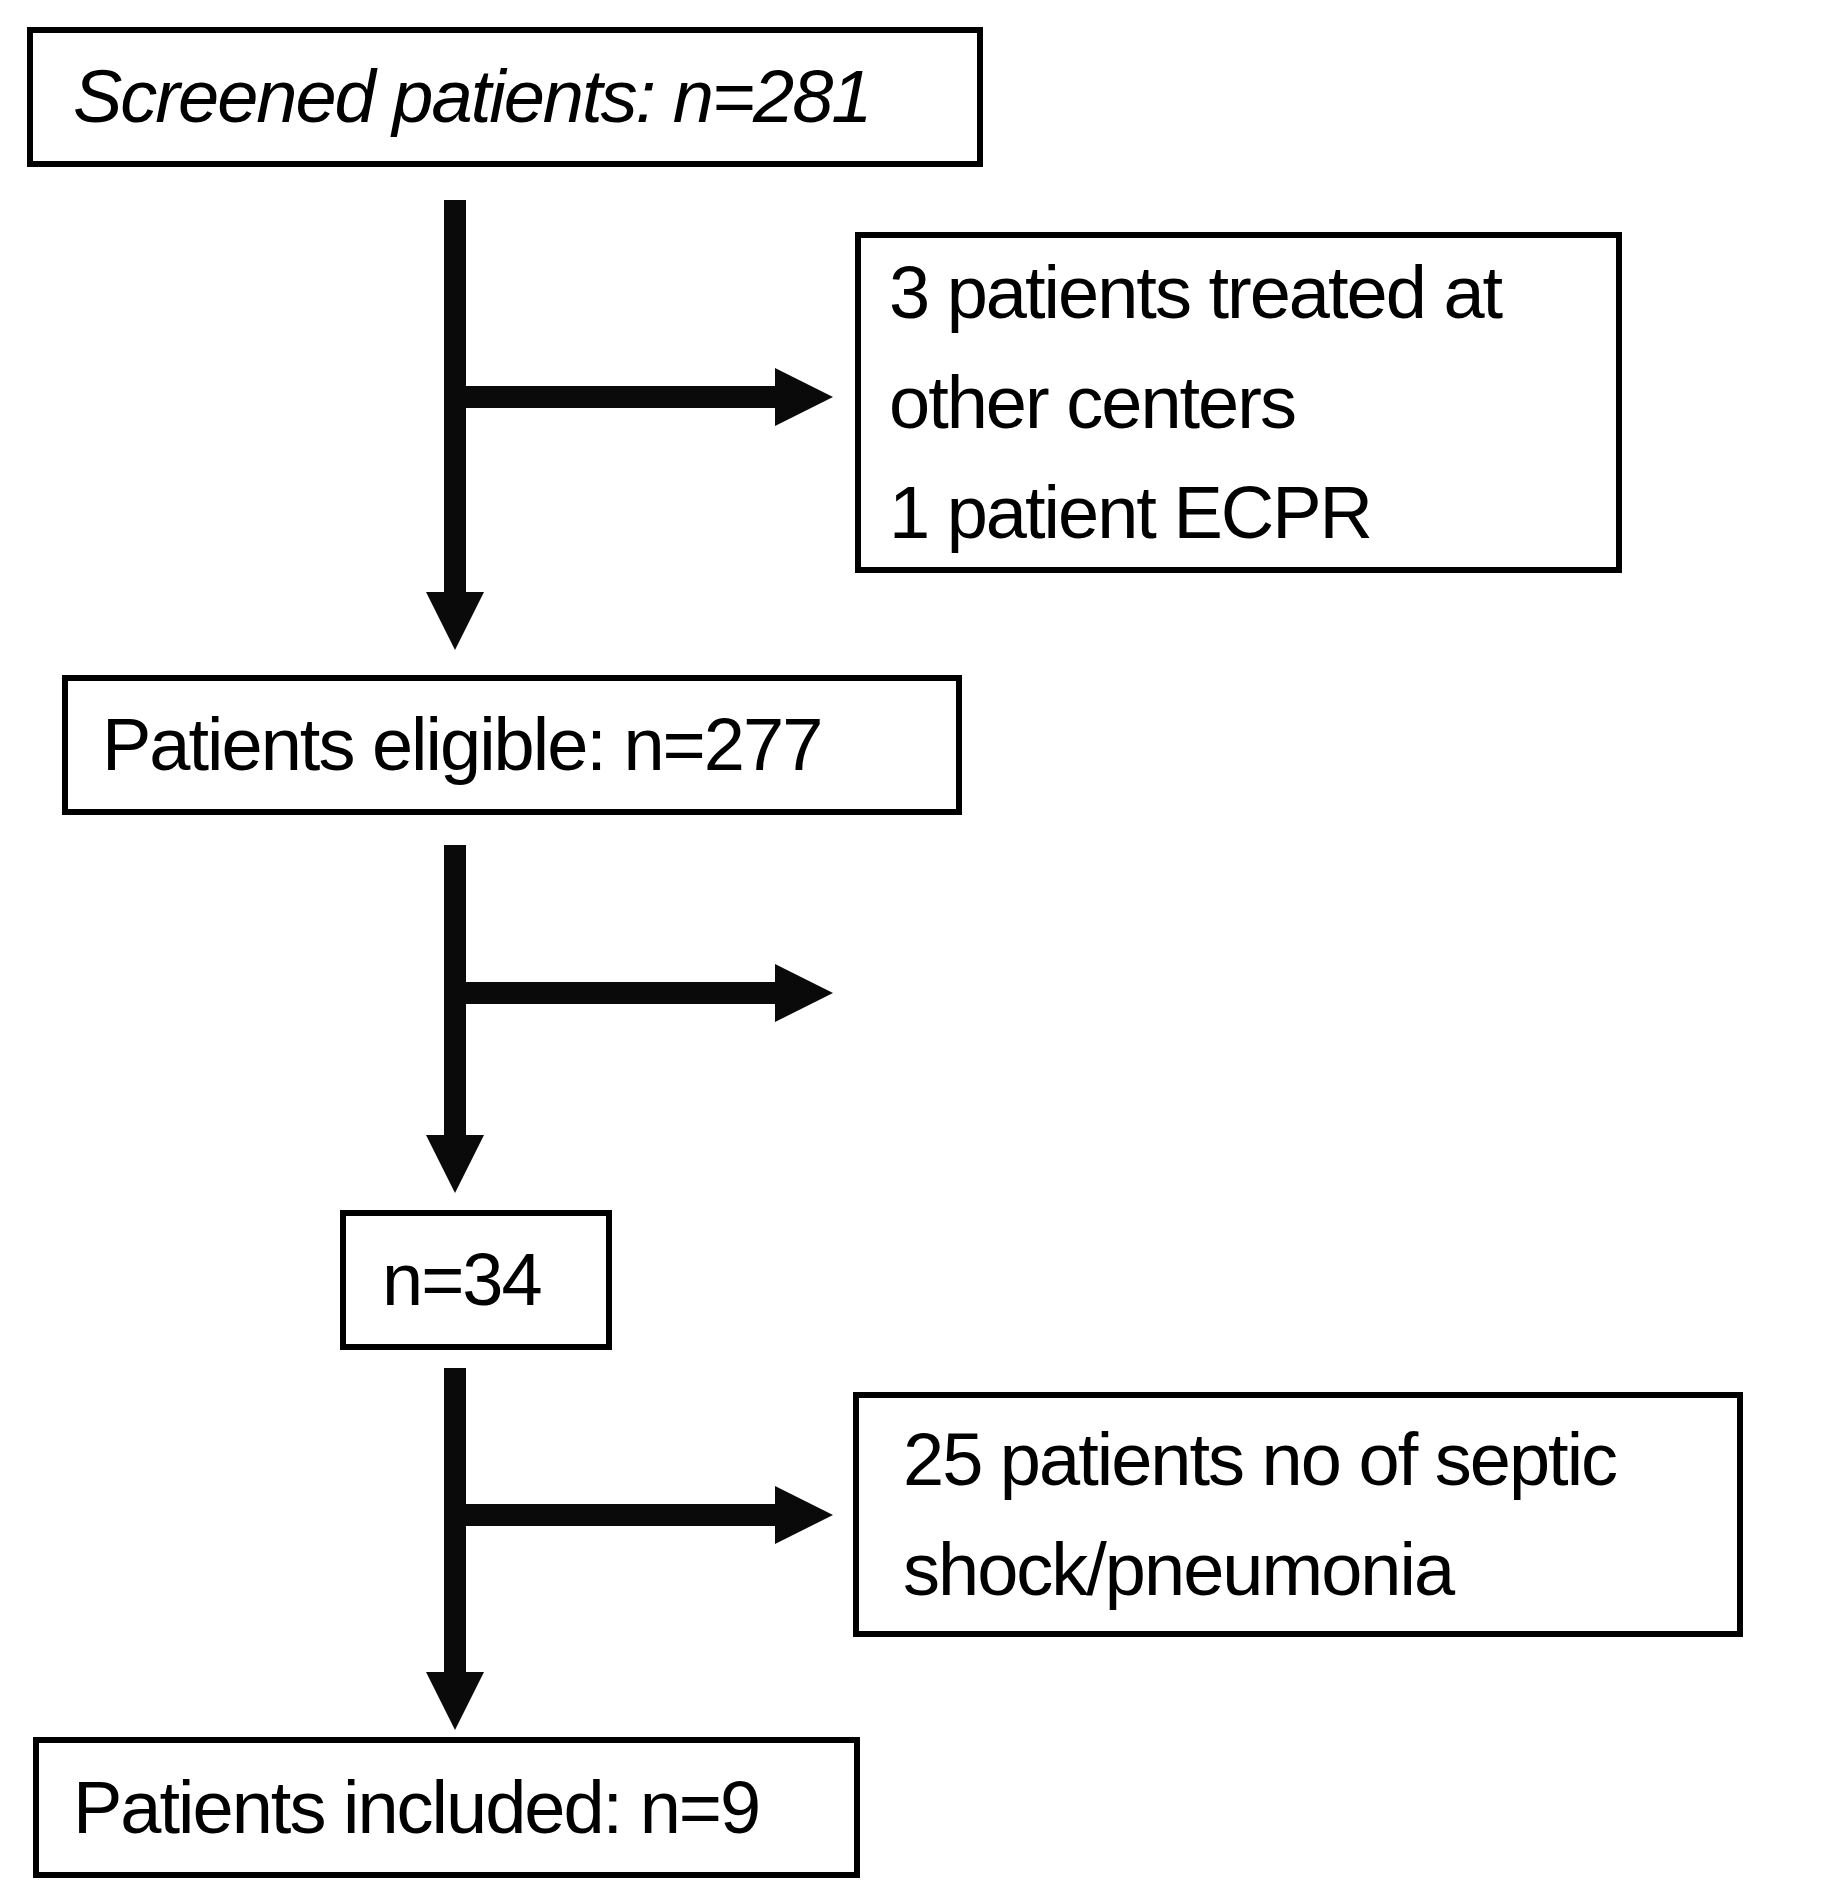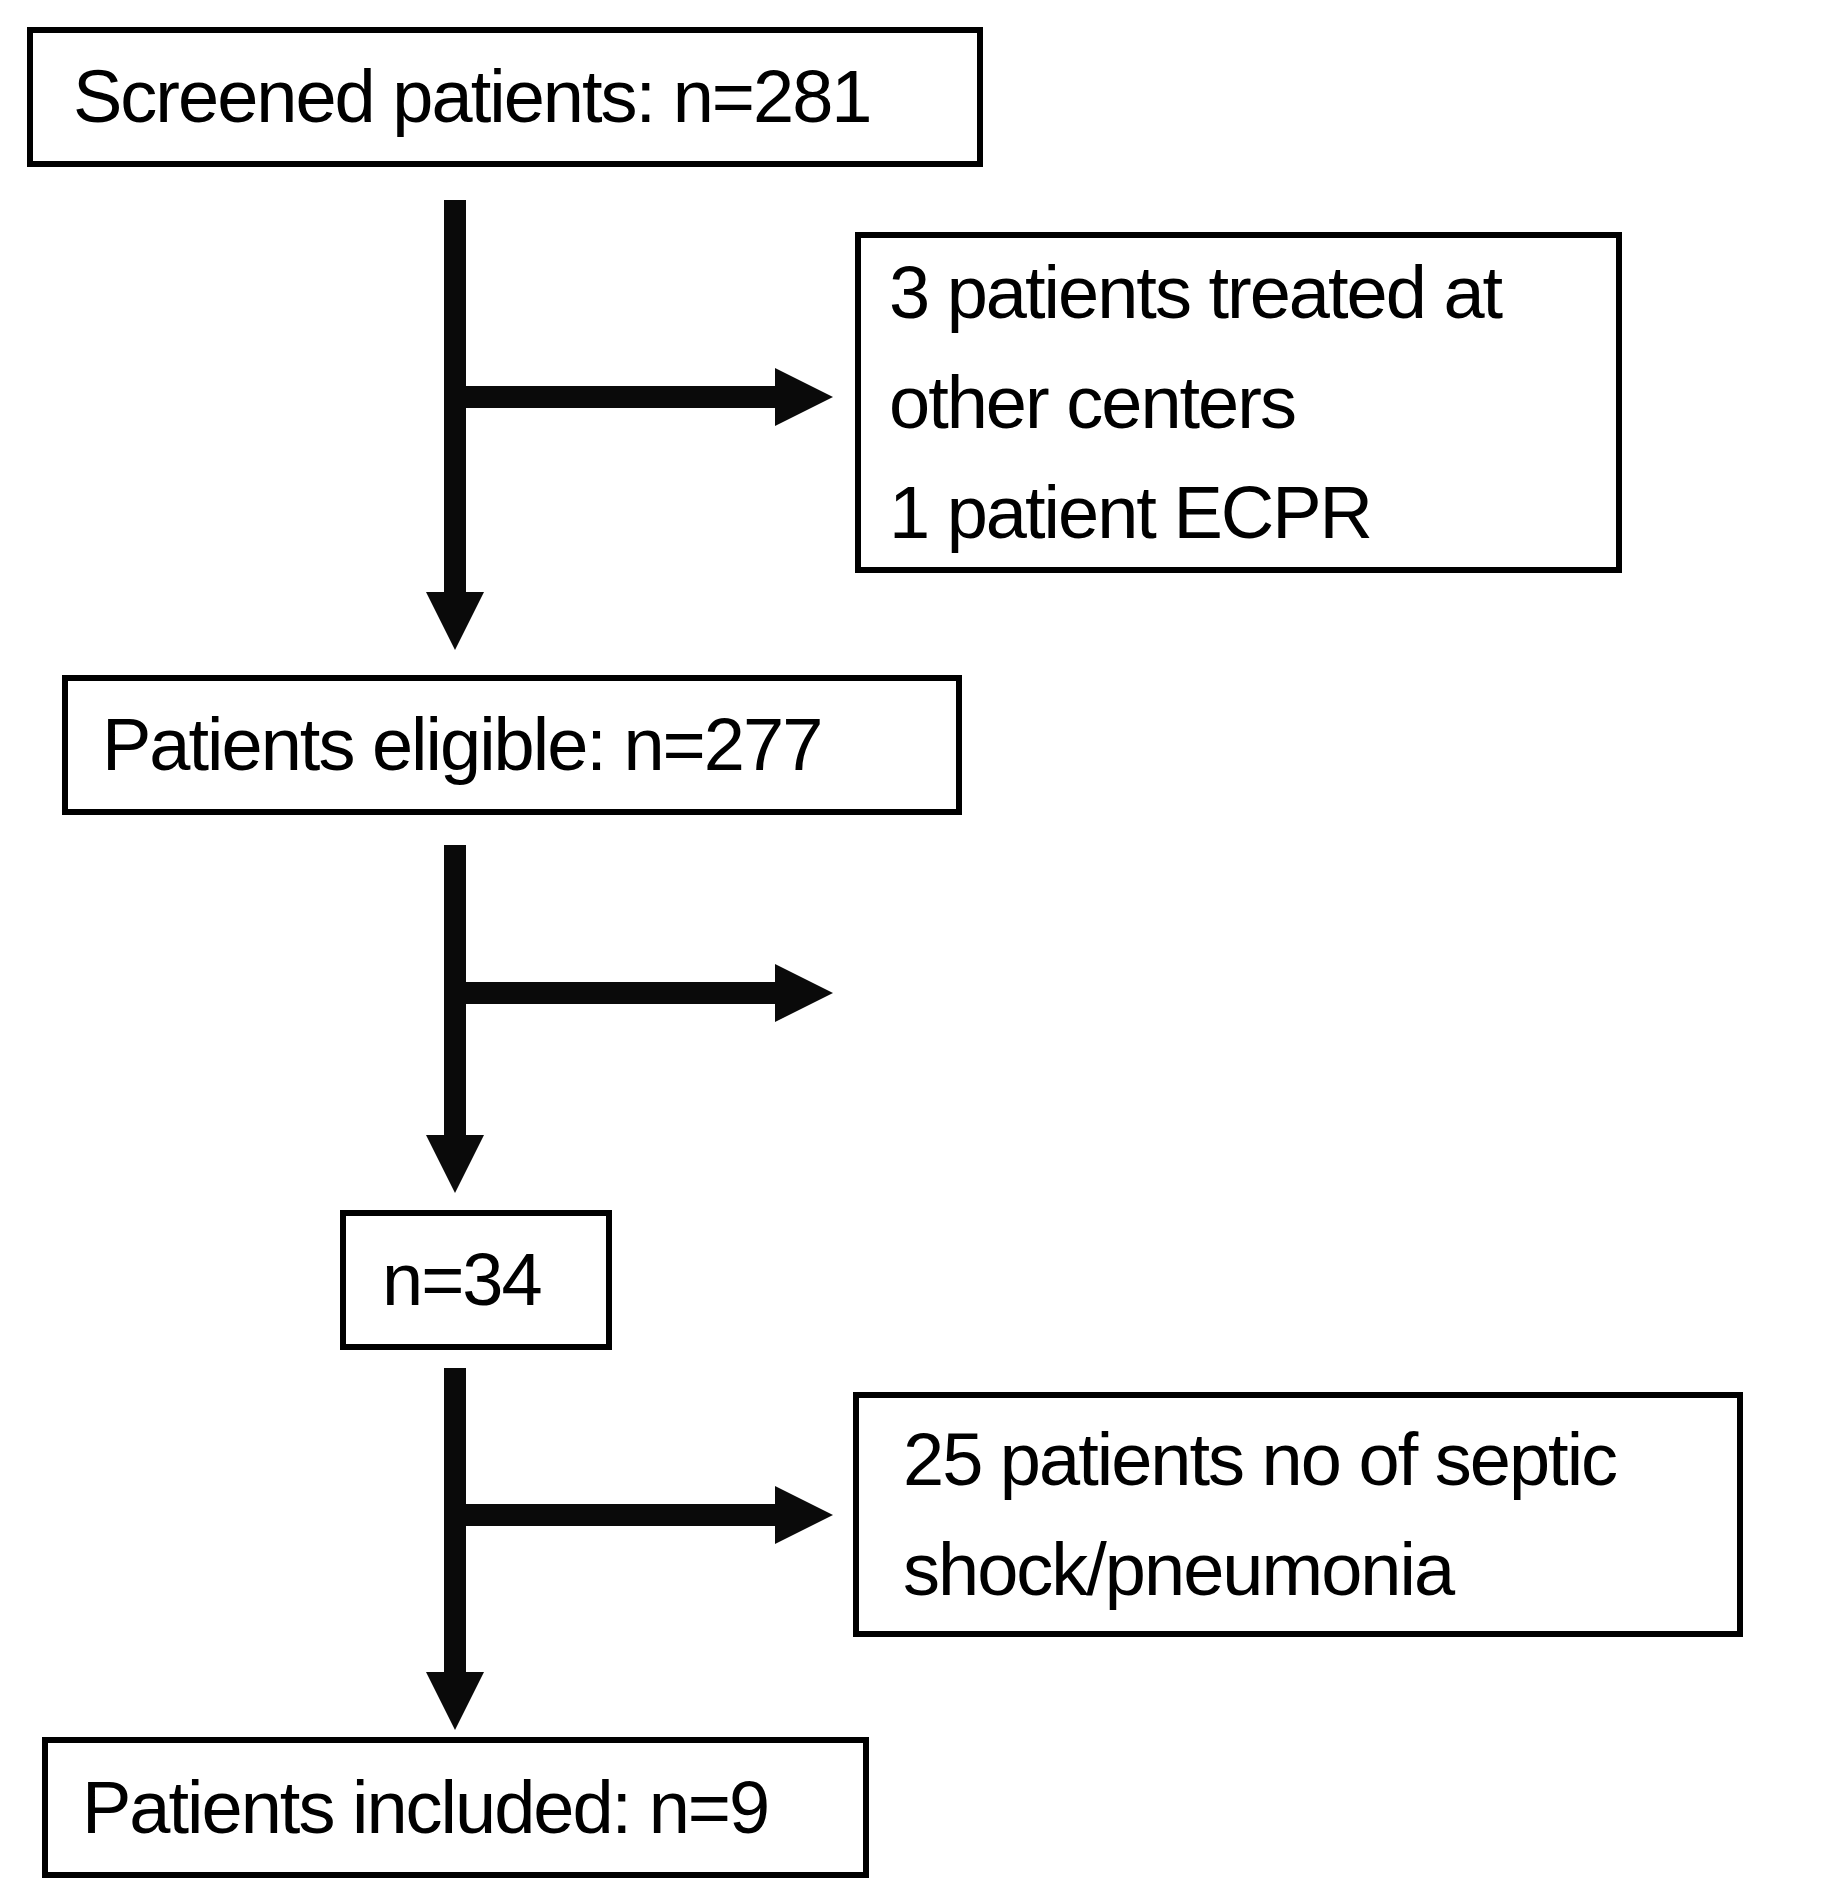--- a/index.html
+++ b/index.html
@@ -46,21 +46,21 @@
     border-top:29px solid transparent;
     border-bottom:29px solid transparent;
     border-left:58px solid var(--arrow,#000);
   }
 </style>
 </head>
 <body>
 
 <div class="diagram">
 
-  <div class="box" style="left:27px;top:27px;width:956px;height:140px;padding-left:40px;">
+  <div class="box" style="left:27px;top:27px;width:956px;height:140px;padding-left:40px;font-style:italic;">
     <span class="line">Screened patients: n=281</span>
   </div>
 
   <div class="vshaft" style="left:444px;top:200px;height:392px;"></div>
   <div class="head-down" style="left:426px;top:592px;"></div>
 
   <div class="hshaft" style="left:455px;top:386px;width:320px;"></div>
   <div class="head-right" style="left:775px;top:368px;"></div>
 
   <div class="box multiline" style="left:855px;top:232px;width:767px;height:341px;padding-left:28px;">
@@ -88,17 +88,17 @@
   <div class="head-down" style="left:426px;top:1672px;"></div>
 
   <div class="hshaft" style="left:455px;top:1504px;width:320px;"></div>
   <div class="head-right" style="left:775px;top:1486px;"></div>
 
   <div class="box multiline" style="left:853px;top:1392px;width:890px;height:245px;padding-left:44px;">
     <span class="line">25 patients no of septic</span>
     <span class="line">shock/pneumonia</span>
   </div>
 
-  <div class="box" style="left:33px;top:1737px;width:827px;height:141px;padding-left:34px;margin-left:9px;">
+  <div class="box" style="left:33px;top:1737px;width:827px;height:141px;padding-left:34px;">
     <span class="line">Patients included: n=9</span>
   </div>
 
 </div>
 
 </body></html>

